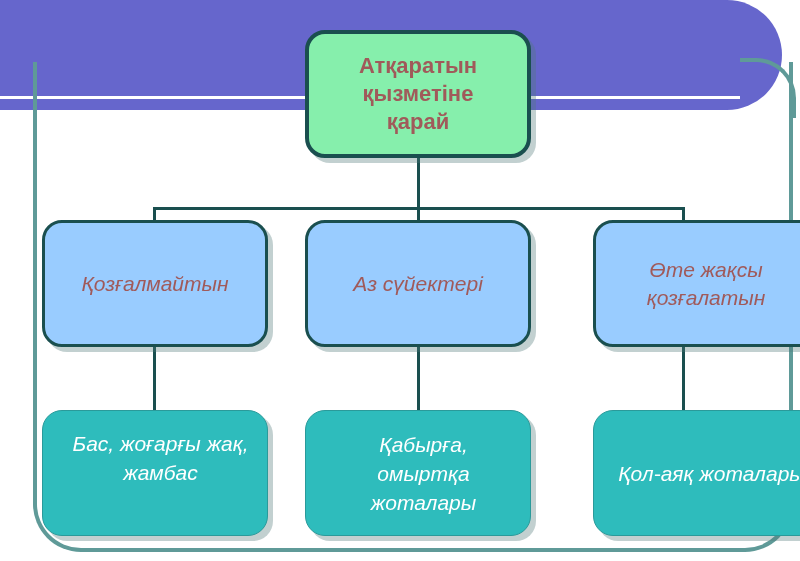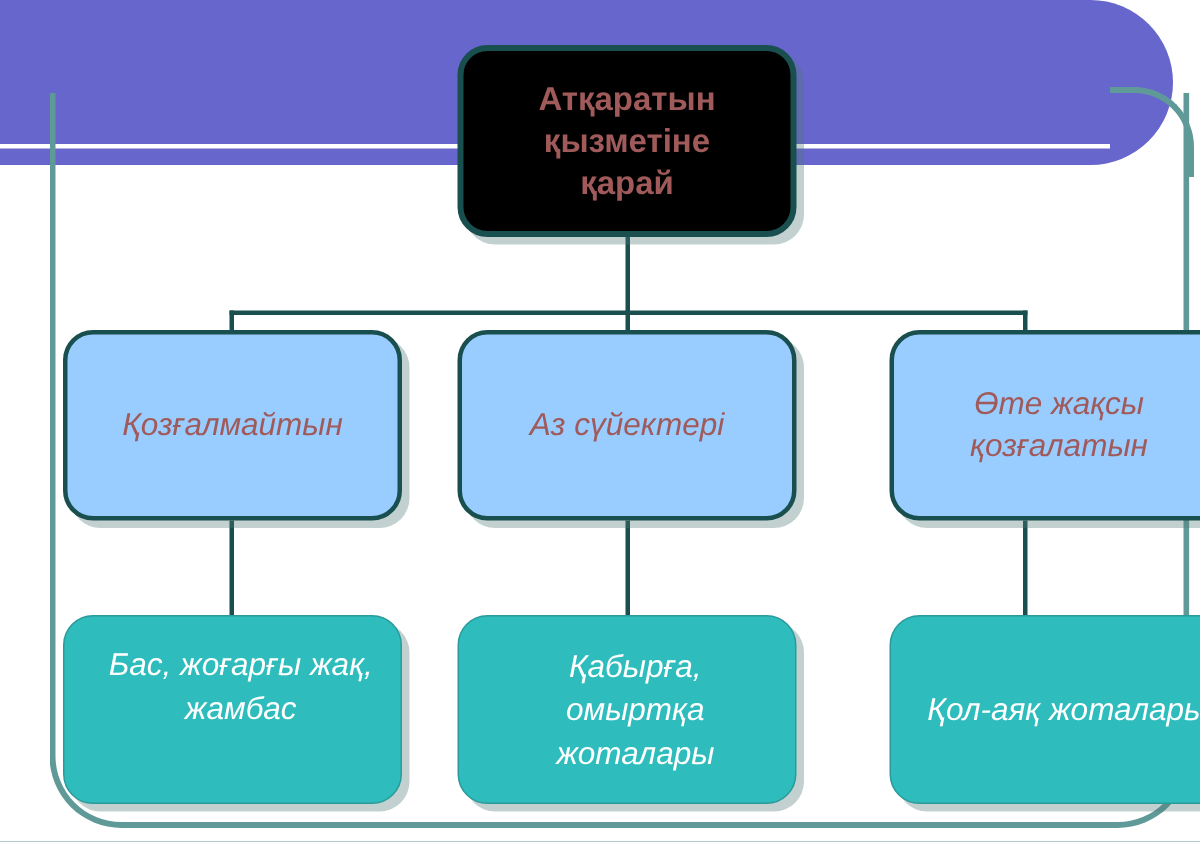--- a/index.html
+++ b/index.html
@@ -30,21 +30,21 @@
   }
   .box {
     position: absolute; box-sizing: border-box;
     border-radius: 20px;
     display: flex; align-items: center; justify-content: center;
     text-align: center;
     box-shadow: 5px 5px 0 rgba(80,120,120,0.35);
   }
   .root {
     left: 305px; top: 30px; width: 226px; height: 128px;
-    background: #000000; border: 4px solid #1a4f4f;
+    background: #86efac; border: 4px solid #1a4f4f;
     color: #a05a5a; font-weight: bold; font-size: 22px; line-height: 28px;
   }
   .mid {
     top: 220px; width: 226px; height: 127px;
     background: #99ccff; border: 3px solid #1a4f4f;
     color: #a05a5a; font-style: italic; font-size: 21px; line-height: 28px;
   }
   .leaf {
     top: 410px; width: 226px; height: 126px;
     background: #2ebcbc; border: 1px solid #2a9a9a;

